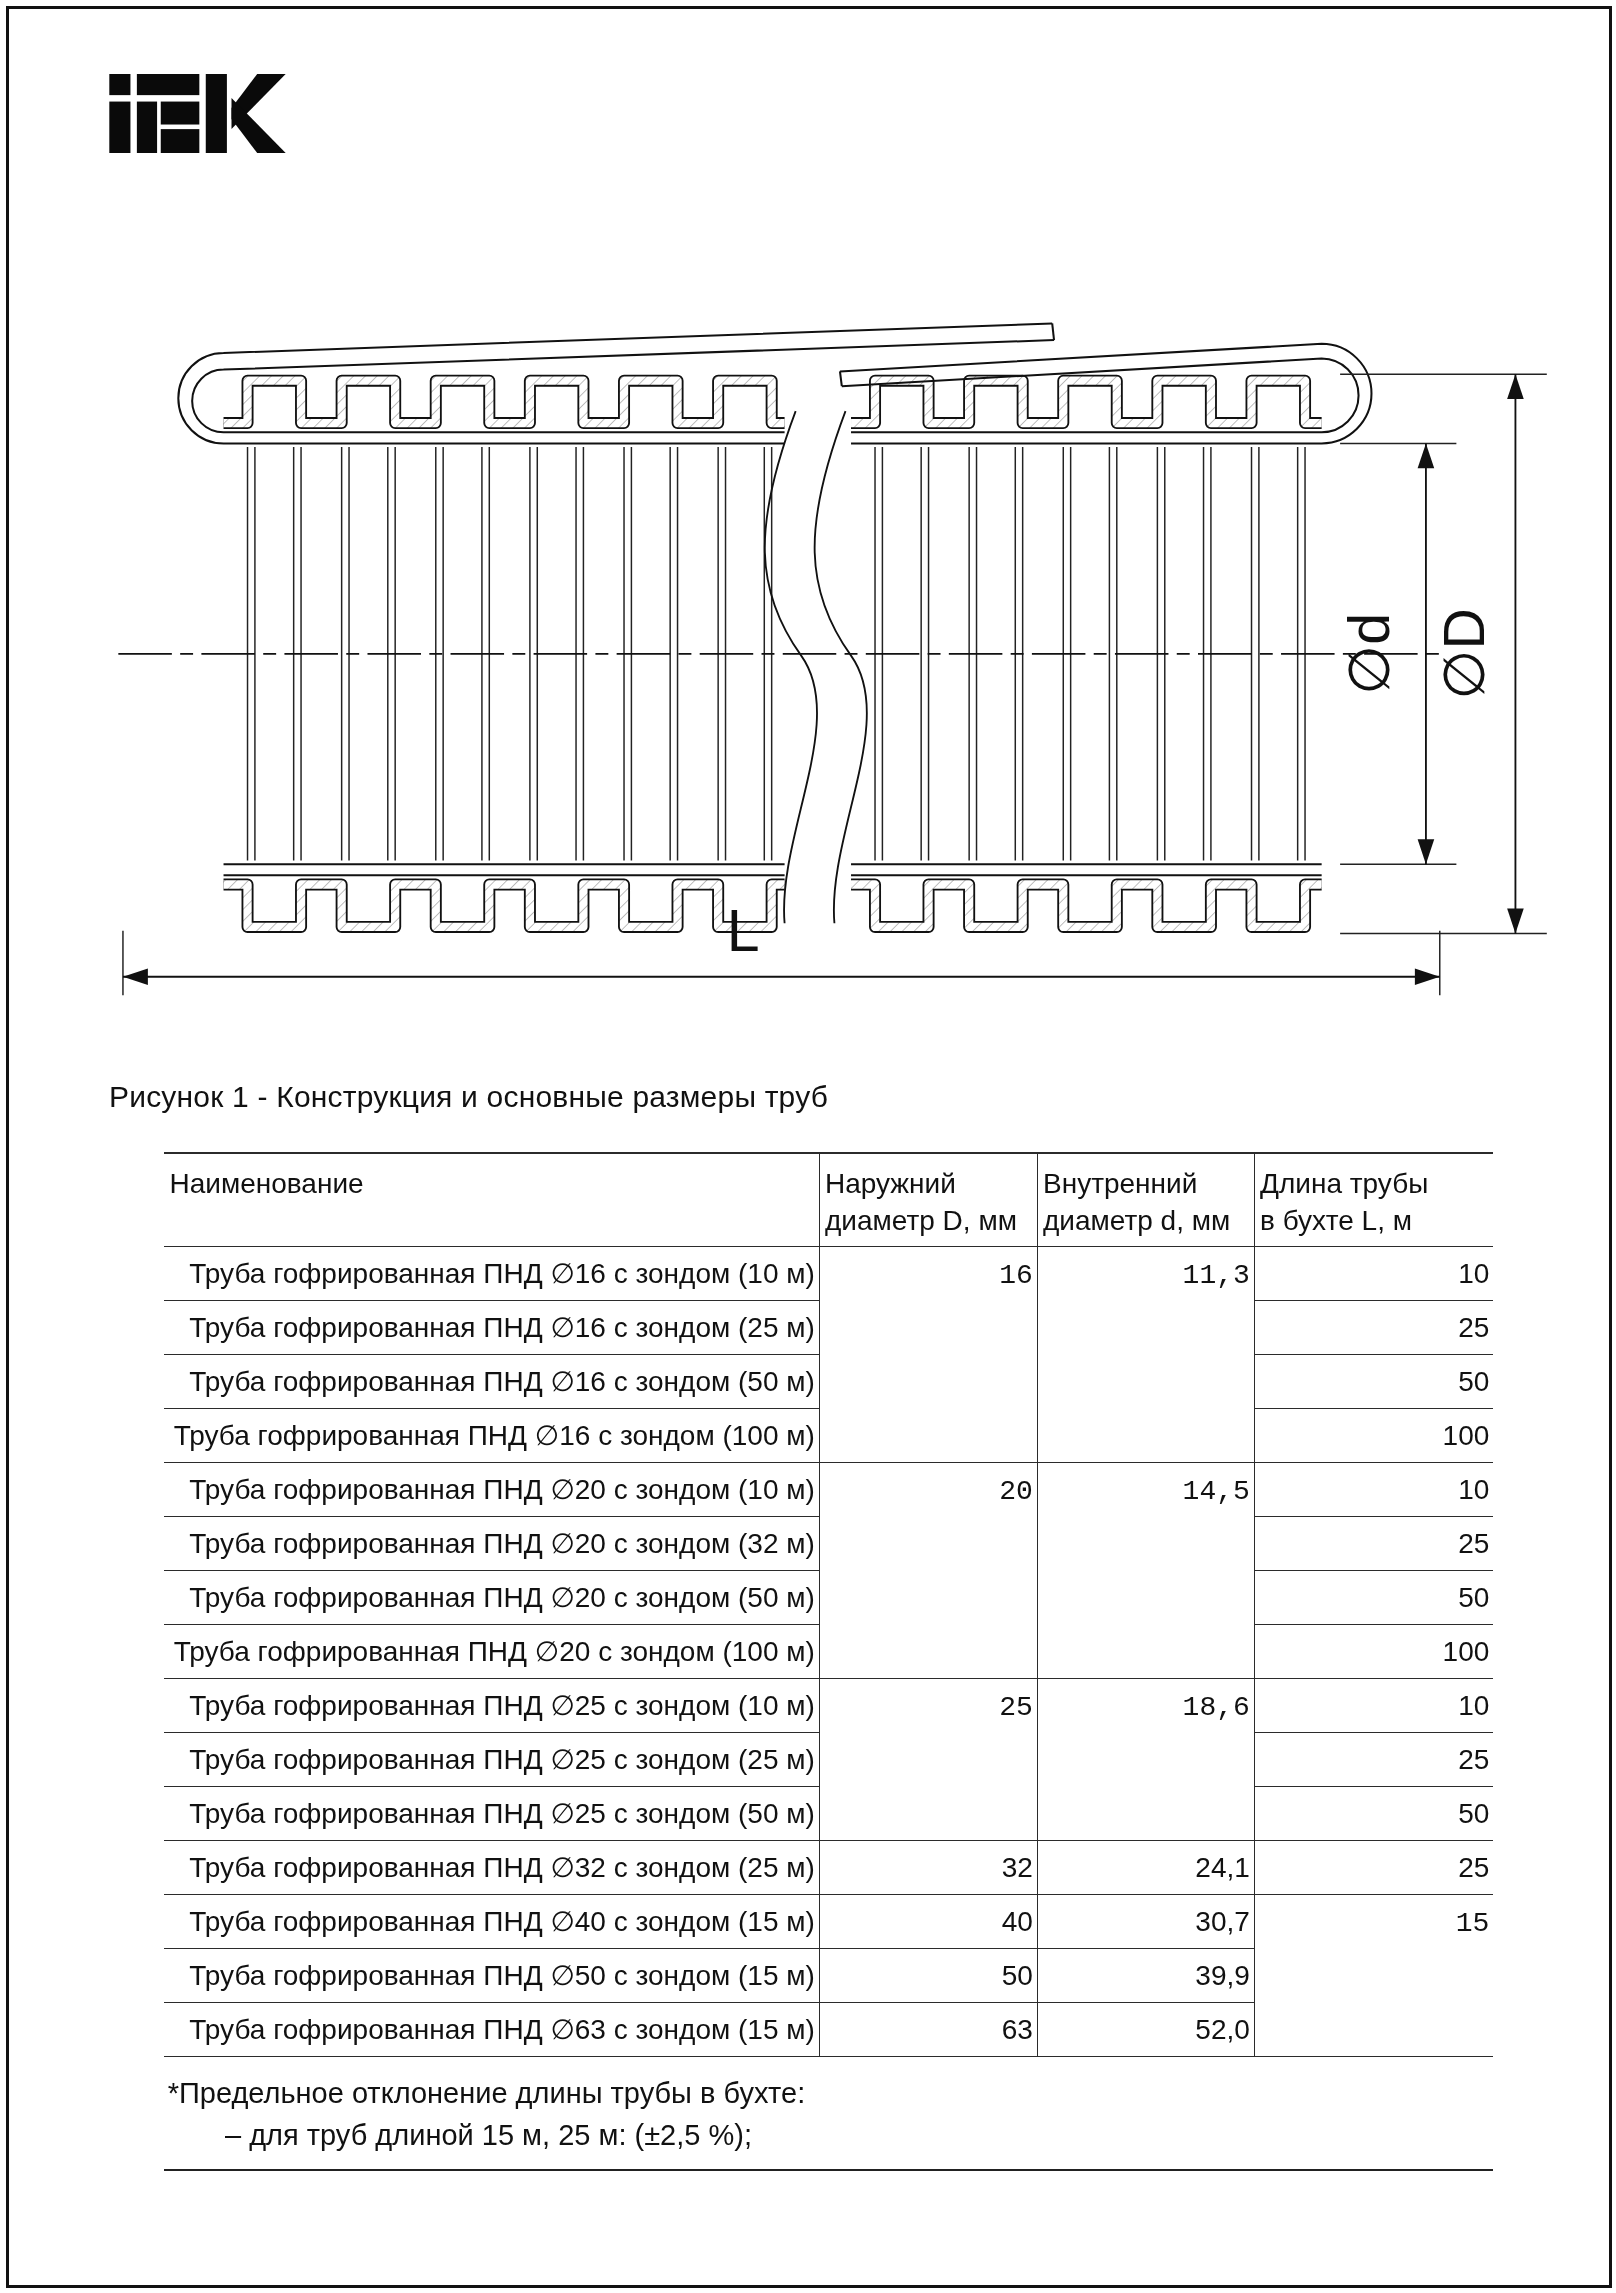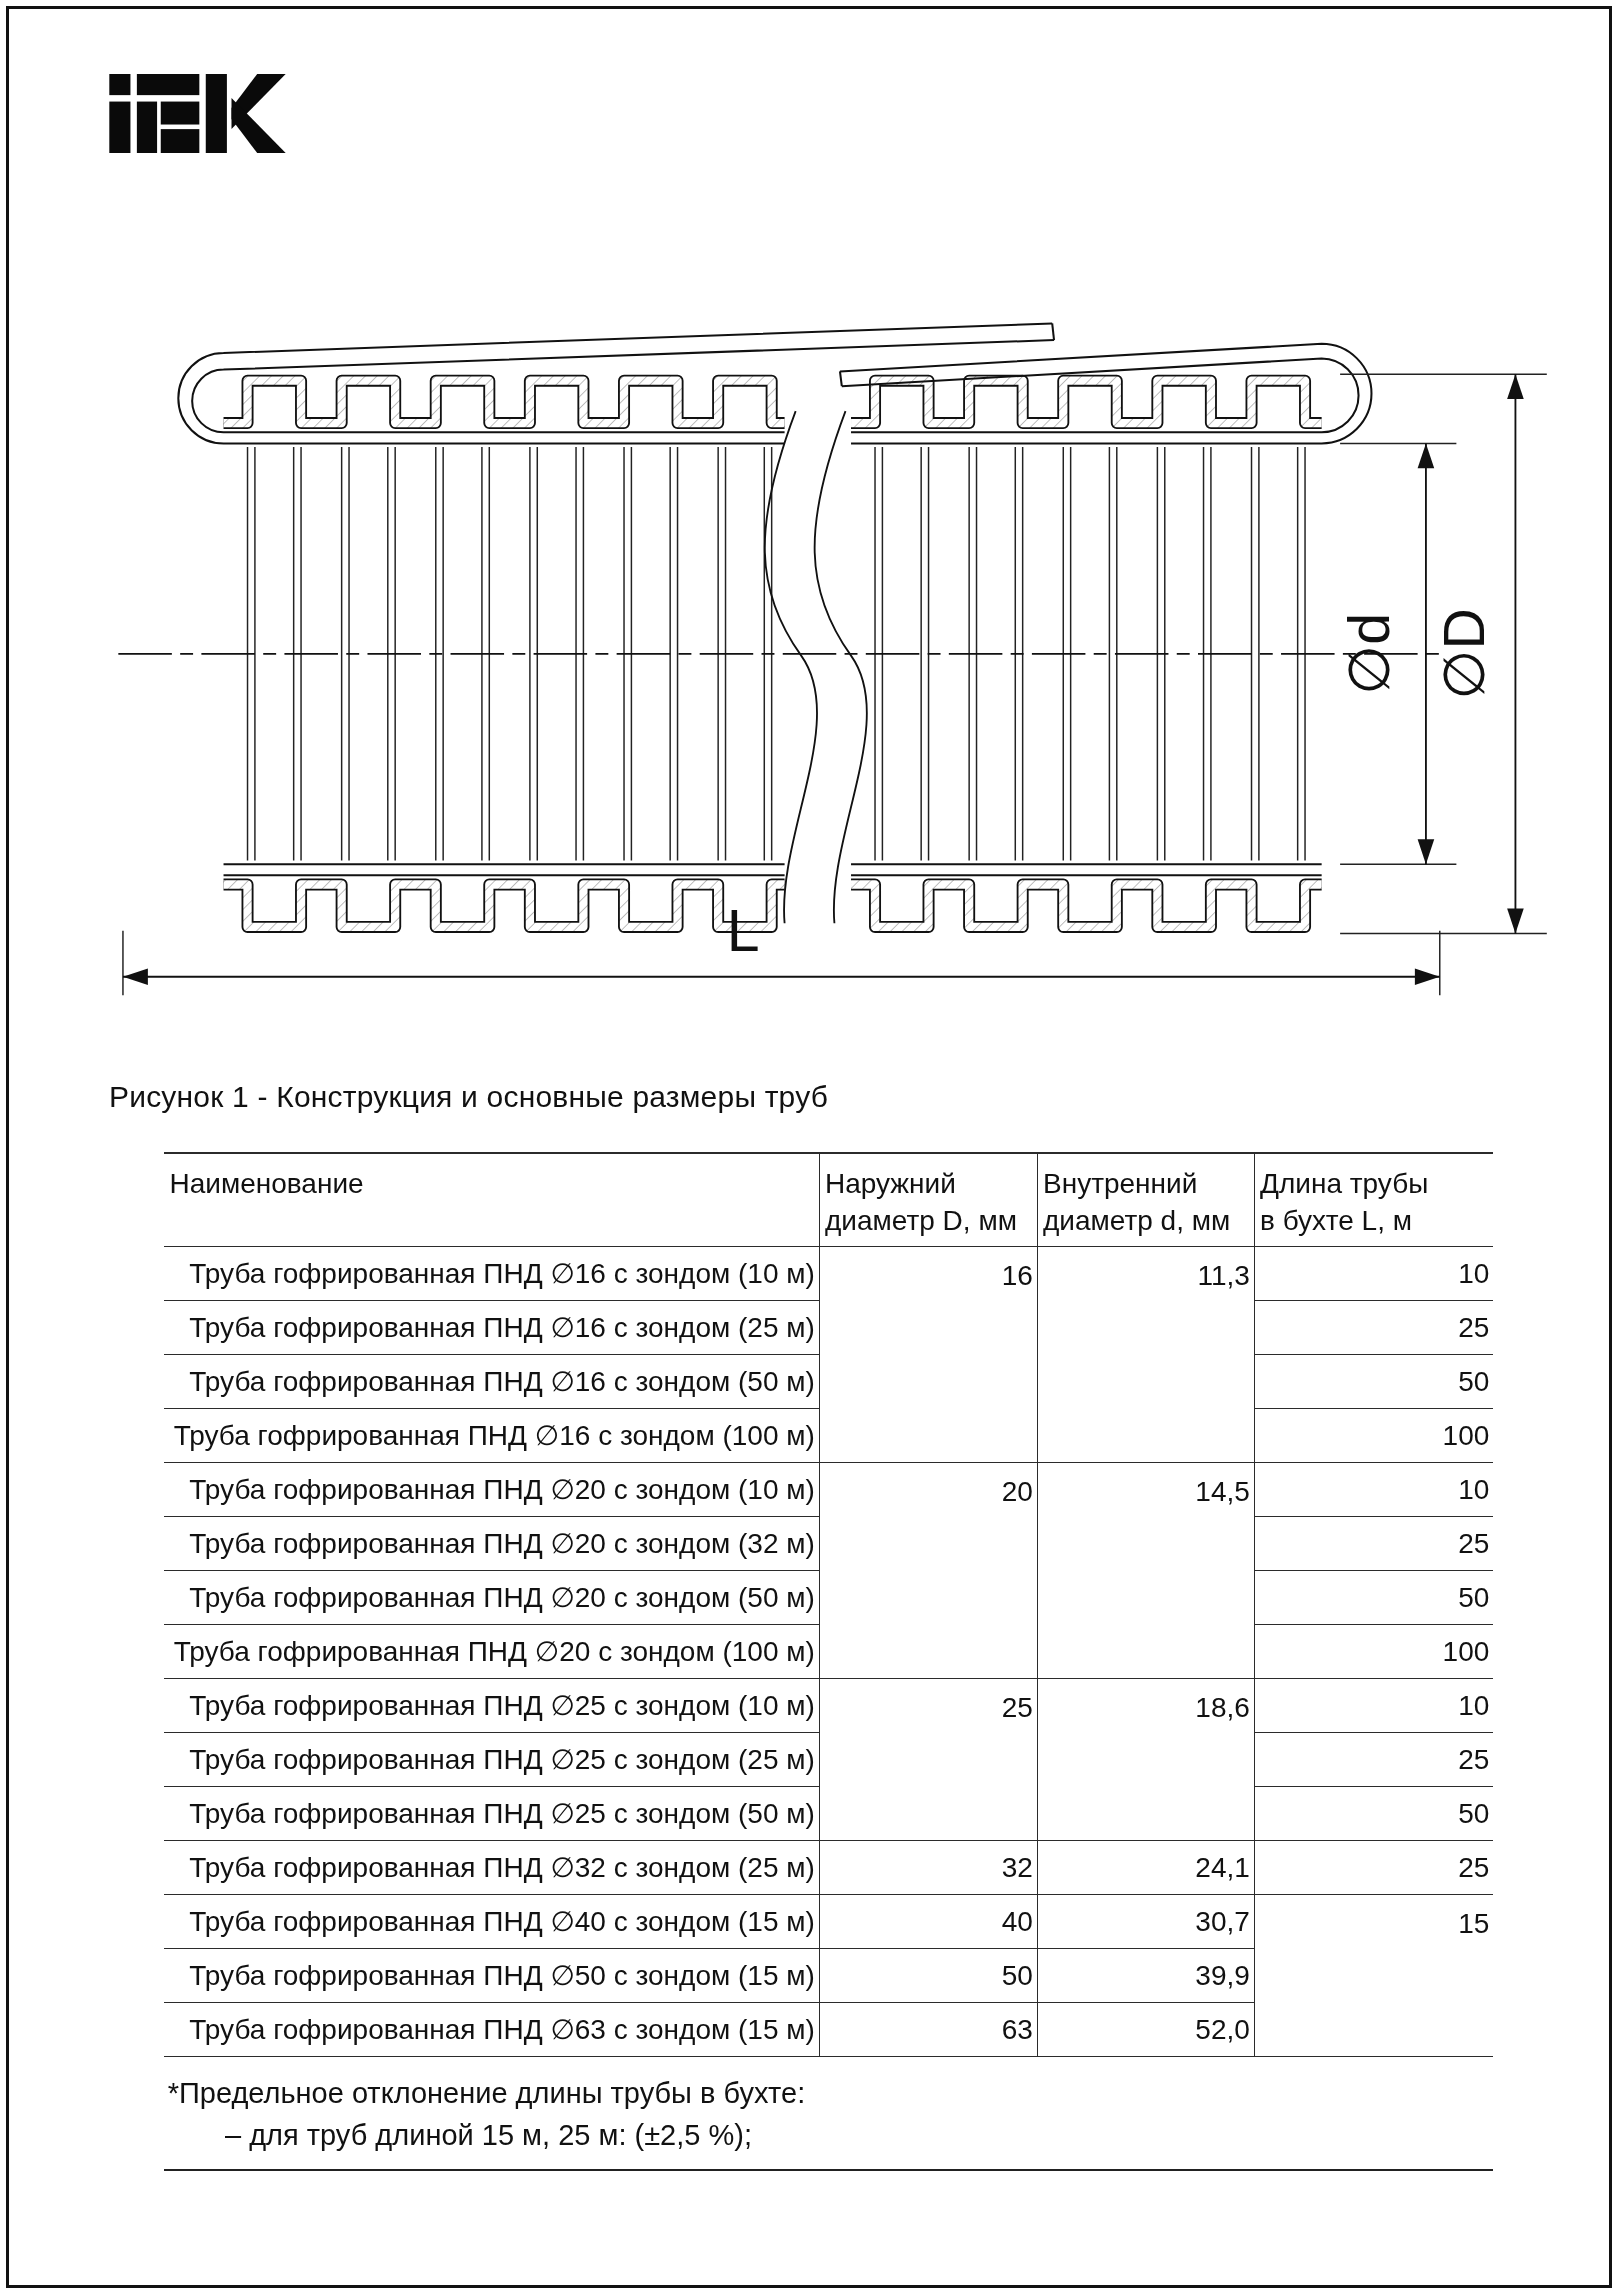--- a/index.html
+++ b/index.html
@@ -33,21 +33,21 @@
     font-weight:400;padding:11px 5.5px 0 5.5px;
     border-bottom:1.8px solid #2b2b2b;
     line-height:37px;
   }
   table.spec-table td{
     height:53px;vertical-align:middle;text-align:right;
     padding:0 3.7px 0 5.5px;
     border-bottom:1.8px solid #2b2b2b;
   }
   table.spec-table .vline{border-left:1.8px solid #2b2b2b;}
-  table.spec-table td[rowspan]{vertical-align:top;padding-top:13px;}
+  table.spec-table td[rowspan]{vertical-align:top;padding-top:13px;font-family:Liberation Mono, monospace;}
   .footnote{margin-top:14.8px;font-size:29px;line-height:42px;}
   .footnote .fn-line{padding-left:3.7px;}
   .footnote .fn-indent{padding-left:61px;}
   .footnote-rule{border:none;border-top:2.8px solid #222;margin:13px 0 0 0;}
   svg text{font-family:"Liberation Sans", sans-serif;}
 </style>
 </head>
 <body>
 
 <div class="page">

